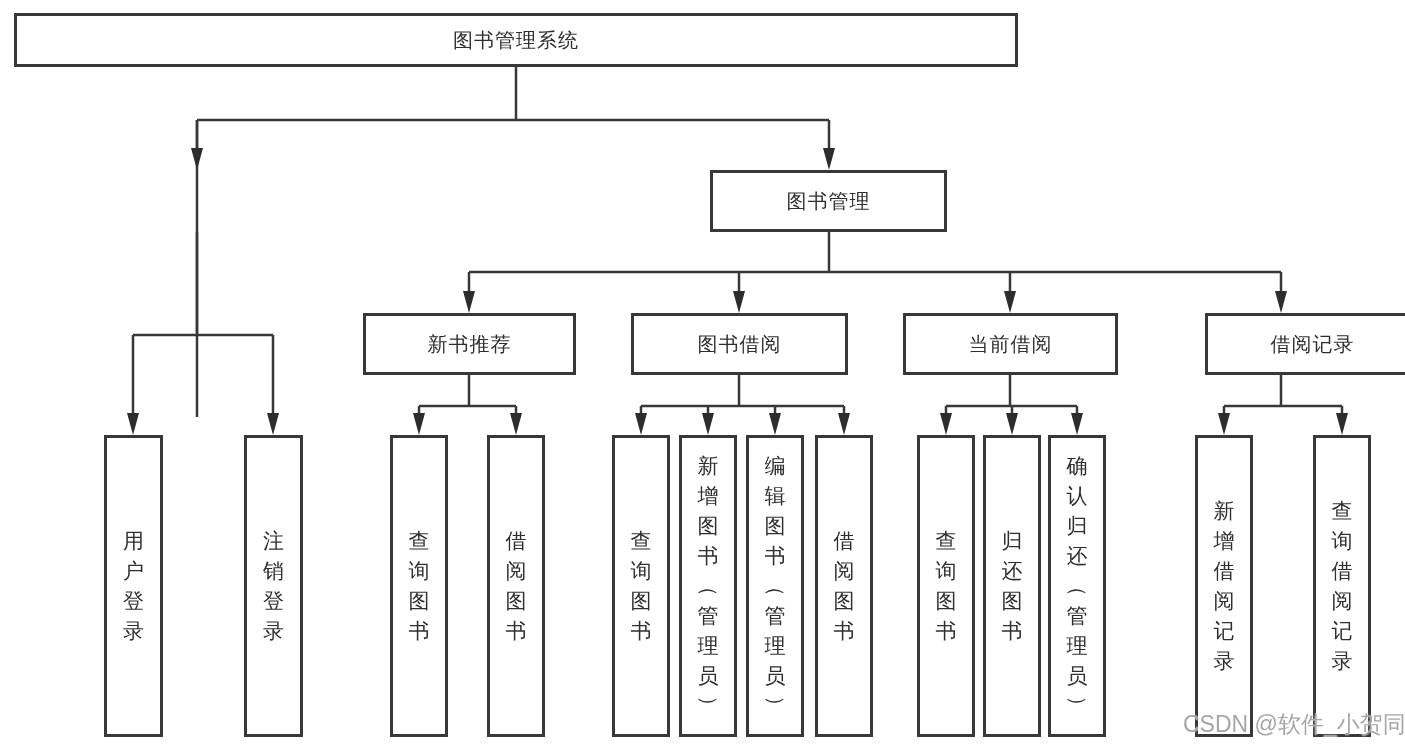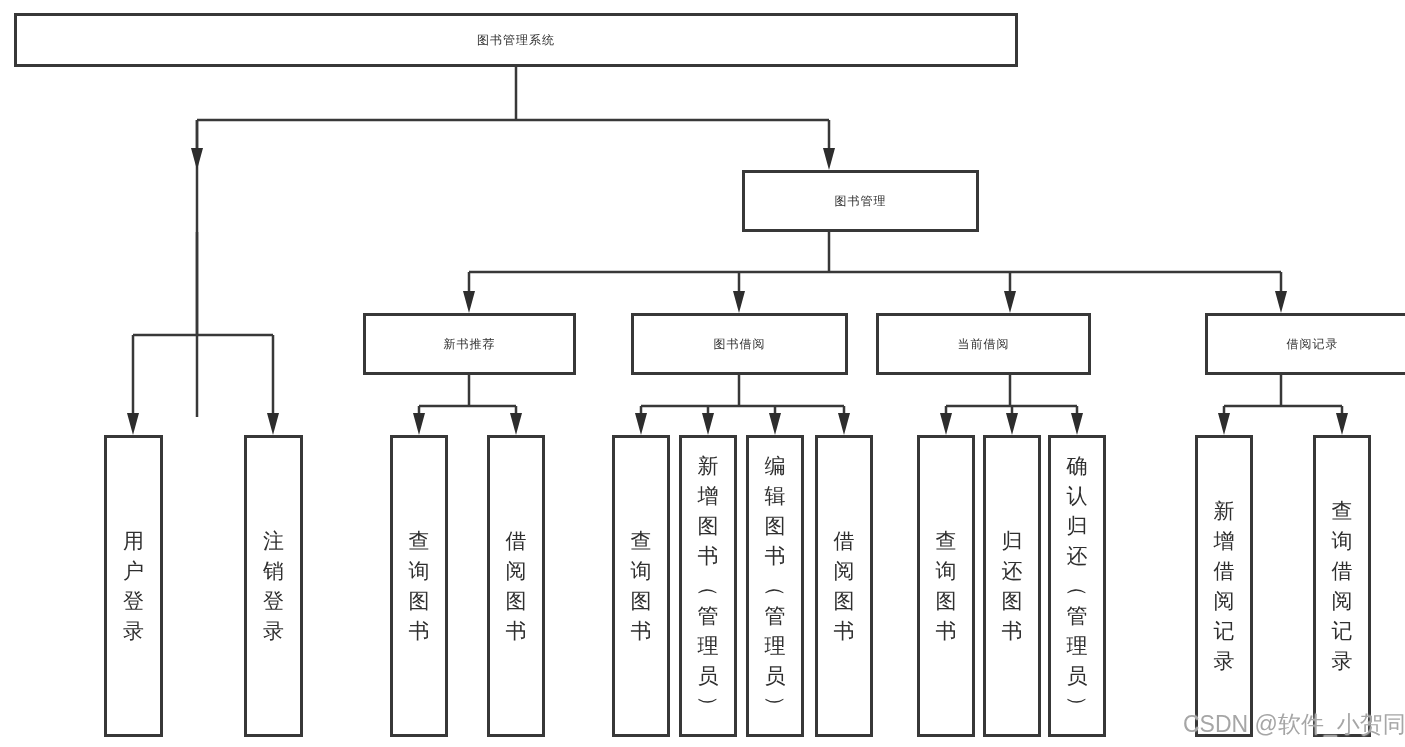--- a/index.html
+++ b/index.html
@@ -14,21 +14,21 @@
   .connector-svg{position:absolute;left:0;top:0;z-index:1;}
   .node{
     position:absolute;
     box-sizing:border-box;
     border:3px solid #383838;
     background:#ffffff;
     display:flex;
     align-items:center;
     justify-content:center;
     z-index:2;
-    font-size:12px;
+    font-size:20px;
     letter-spacing:1px;
     color:#2f2f2f;
   }
   .leaf{
     flex-direction:column;
     font-size:21px;
     letter-spacing:0;
   }
   .vc{display:block;height:30px;line-height:30px;text-align:center;}
   .vc.rot{transform:rotate(90deg);}
@@ -91,25 +91,25 @@
       <polygon points="1006,413 1018,413 1012,435"></polygon>
       <polygon points="1071,413 1083,413 1077,435"></polygon>
 
       <polygon points="1218,413 1230,413 1224,435"></polygon>
       <polygon points="1336,413 1348,413 1342,435"></polygon>
     </g>
   </svg>
 
   <div class="node" style="left:14px;top:13px;width:1004px;height:54px;">图书管理系统</div>
 
-  <div class="node" style="left:742px;top:170px;width:237px;height:62px;">图书管理</div>
+  <div class="node" style="left:710px;top:170px;width:237px;height:62px;">图书管理</div>
 
   <div class="node" style="left:363px;top:313px;width:213px;height:62px;">新书推荐</div>
   <div class="node" style="left:631px;top:313px;width:217px;height:62px;">图书借阅</div>
-  <div class="node" style="left:876px;top:313px;width:215px;height:62px;">当前借阅</div>
+  <div class="node" style="left:903px;top:313px;width:215px;height:62px;">当前借阅</div>
   <div class="node" style="left:1205px;top:313px;width:215px;height:62px;">借阅记录</div>
 
   <div class="node leaf" style="left:104px;top:435px;width:59px;height:302px;">
       <span class="vc">用</span>
       <span class="vc">户</span>
       <span class="vc">登</span>
       <span class="vc">录</span>
     </div>
   <div class="node leaf" style="left:244px;top:435px;width:59px;height:302px;">
       <span class="vc">注</span>

